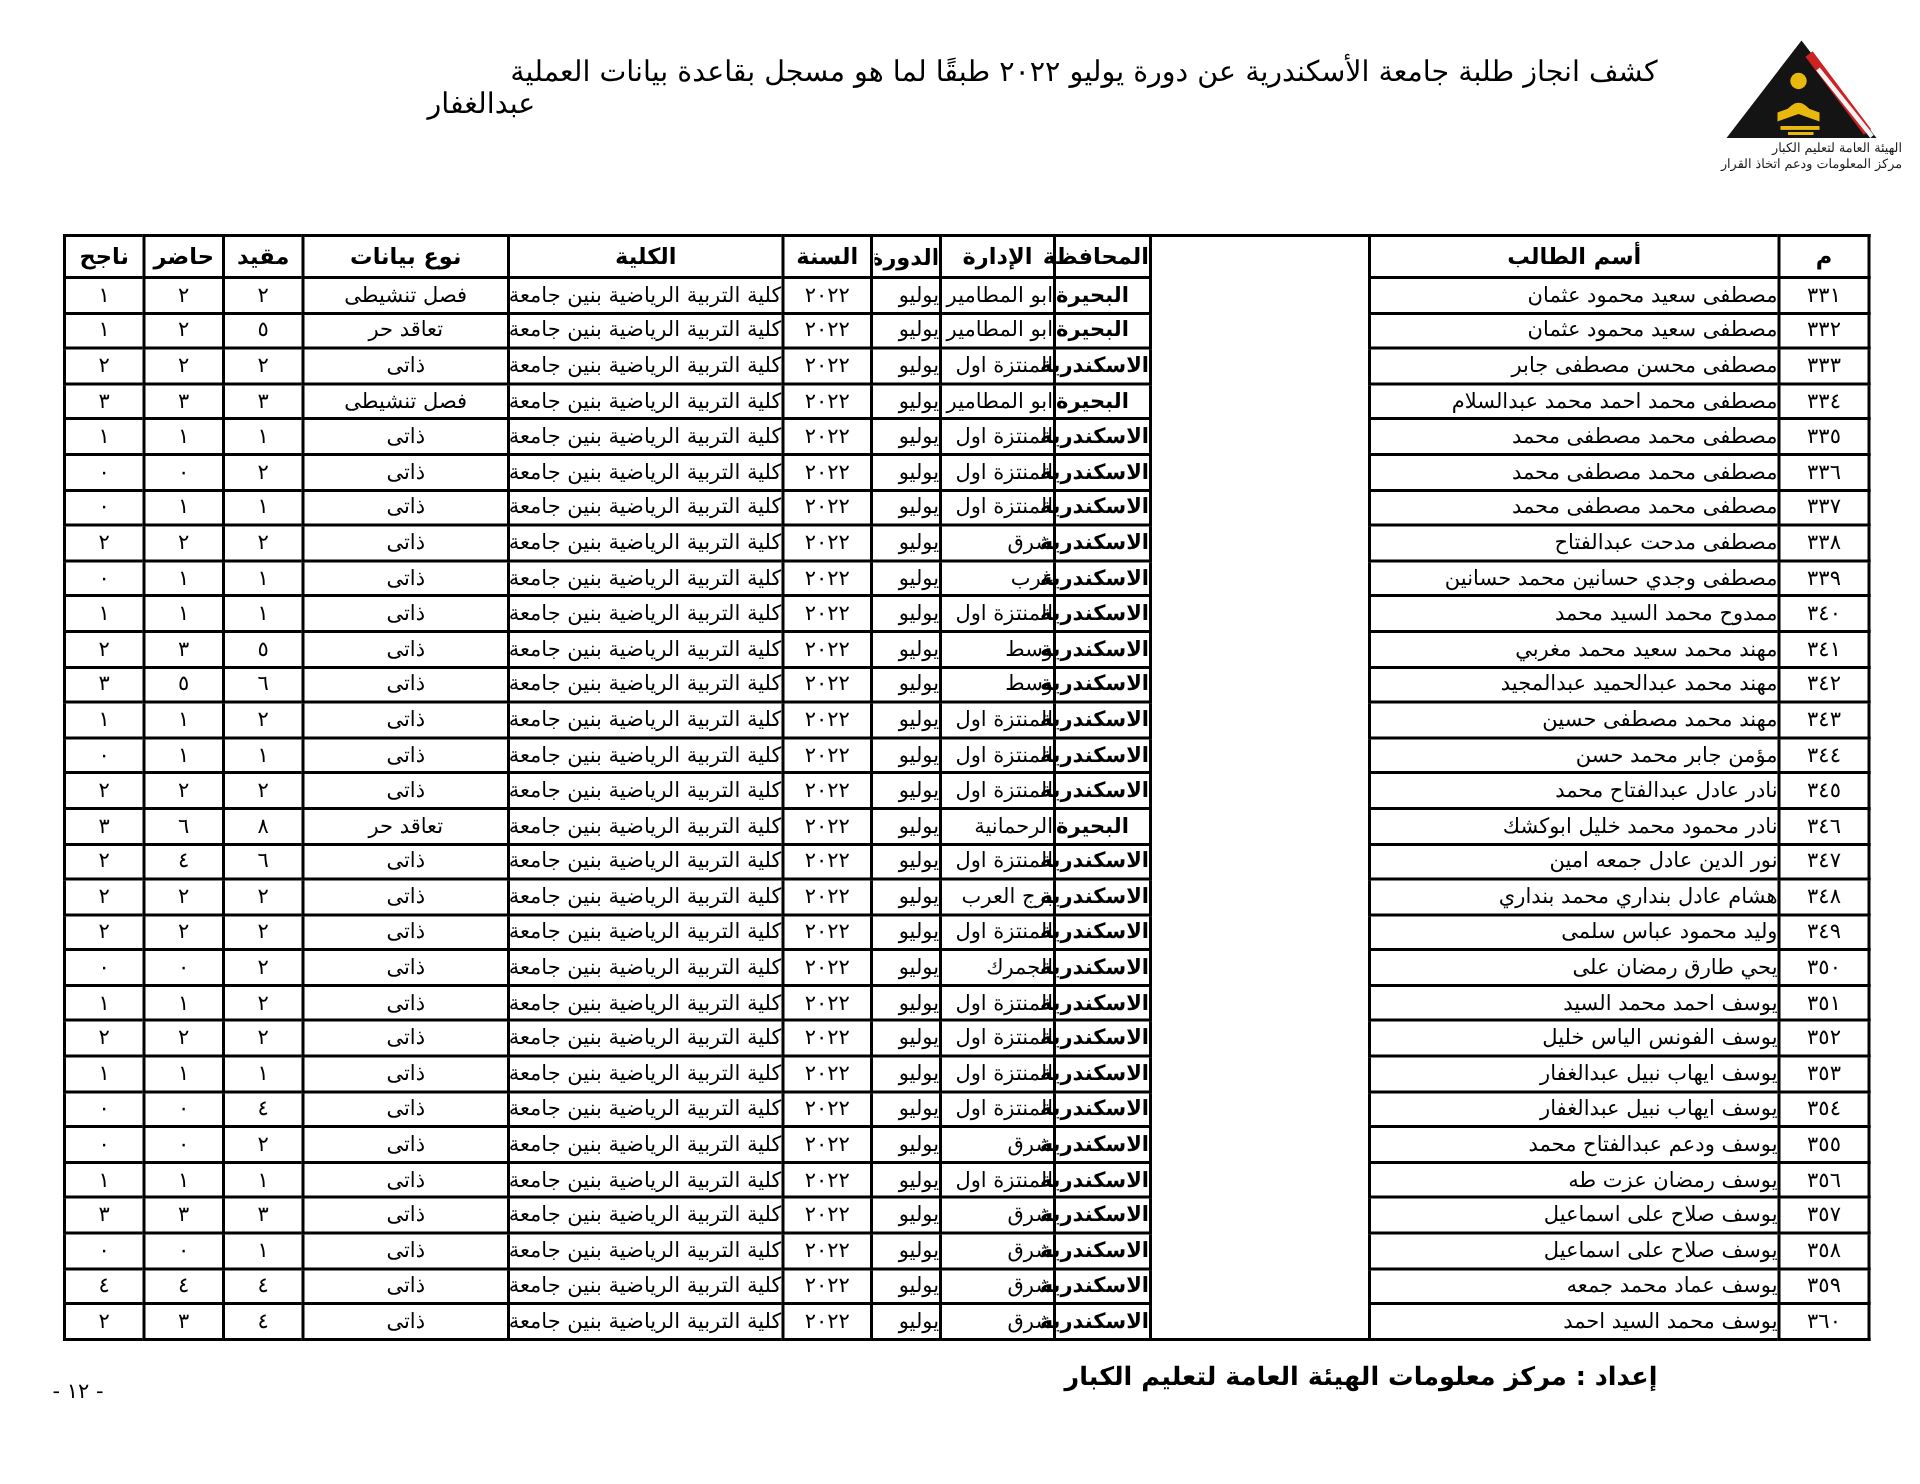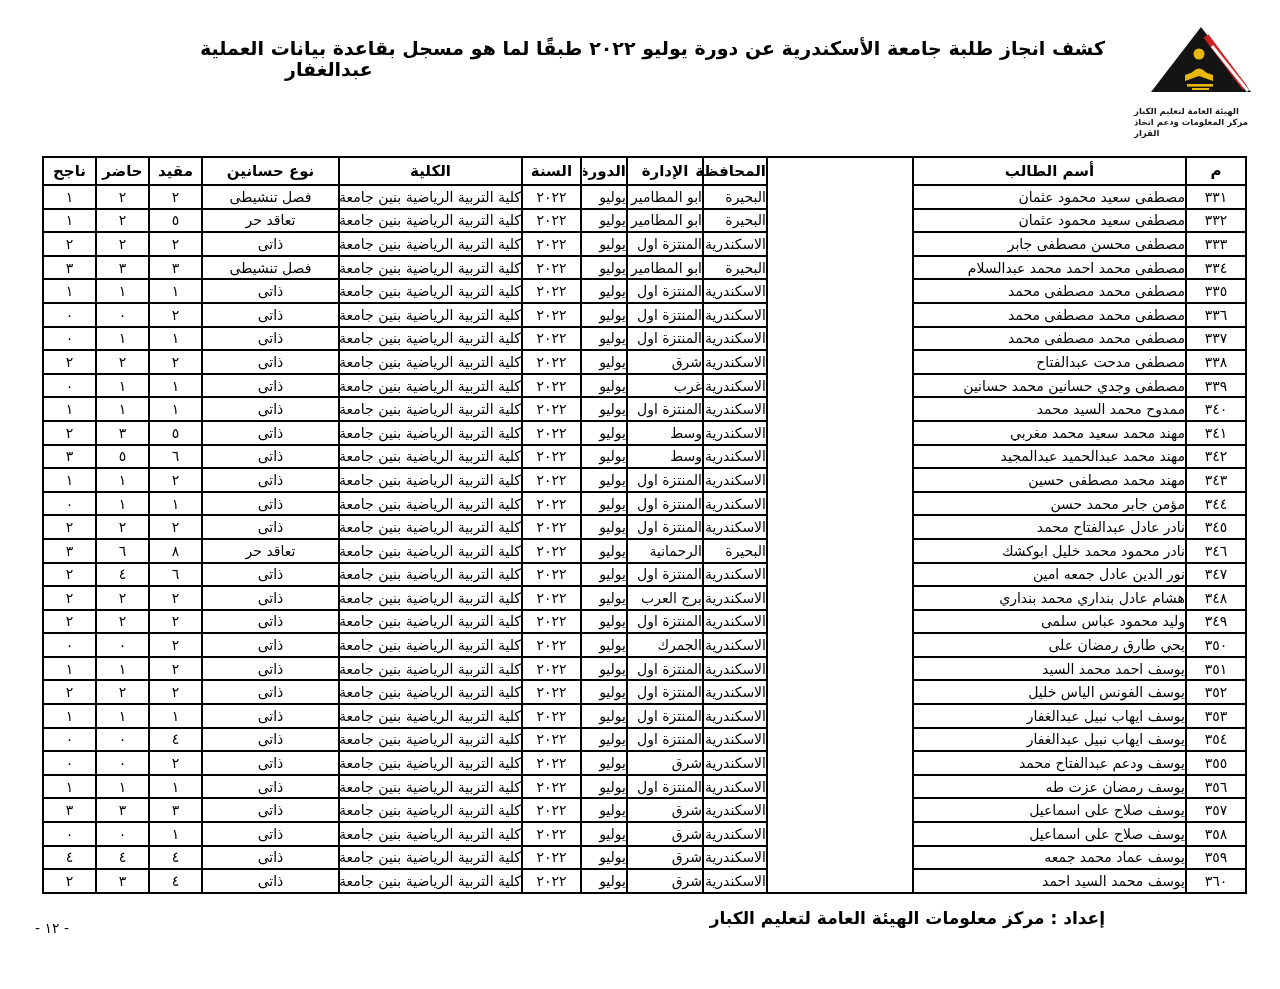--- a/index.html
+++ b/index.html
@@ -14,40 +14,40 @@
   }
   .page { position: relative; width: 1280px; height: 989px; background:#fff; }
 
   
   .doc-title {
     position: absolute;
     left: 285px;
     top: 38px;
     width: 820px;
     direction: rtl;
-    font-weight: bold;
+    font-weight: normal;
     font-size: 19px;
     line-height: 21px;
     color: #000;
   }
   .doc-title .l1 { text-align: right; white-space: nowrap; }
   .doc-title .l2 { text-align: left; }
 
   
   .logo-wrap { position: absolute; left: 1145px; top: 26px; width: 112px; }
   .logo-svg { display: block; margin: 0 auto; }
   .logo-text {
     position: absolute;
     left: 1134px;
-    top: 106px;
+    top: 94px;
     width: 134px;
-    text-align: left;
+    text-align: right;
     direction: rtl;
     font-size: 8.5px;
-    font-weight: bold;
+    font-weight: normal;
     line-height: 11px;
     color: #1a1a1a;
   }
 
   
   table.students {
     position: absolute;
     left: 42px;
     top: 156px;
     width: 1203px;
@@ -75,21 +75,21 @@
     overflow: hidden;
   }
   
   table.students th.gap { border: none; border-top: 2px solid #000; }
   table.students td.gap { border: none; }
   table.students tbody tr:last-child td.gap { border-bottom: 2px solid #000; }
 
   
   .c-no       { text-align: center; }
   .c-name     { text-align: right; padding-right: 8px; font-size: 15px; }
-  .c-gov      { text-align: right; padding-right: 4px; overflow: visible !important; }
+  .c-gov      { text-align: left; padding-right: 4px; overflow: visible !important; font-weight: bold; }
   .c-admin    { text-align: right; padding-right: 2px; font-size: 13.5px; }
   .c-session  { text-align: right; padding-right: 4px; margin-left: 20px; }
   .c-year     { text-align: center; }
   .c-college  { text-align: right; padding-right: 1px; font-size: 13.5px; }
   .c-type     { text-align: center; padding-right: 2px; }
   .c-enrolled, .c-present, .c-passed { text-align: center; }
 
   
   .prepared-by {
     position: absolute;
@@ -152,21 +152,21 @@
     <thead>
       <tr>
         <th class="c-no">م</th>
         <th class="c-name" style="text-align:center;">أسم الطالب</th>
         <th class="gap"></th>
         <th class="c-gov" style="text-align:center;margin-left:40px;">المحافظة</th>
         <th class="c-admin" style="text-align:center;">الإدارة</th>
         <th class="c-session" style="text-align:center;">الدورة</th>
         <th class="c-year">السنة</th>
         <th class="c-college" style="text-align:center;">الكلية</th>
-        <th class="c-type" style="text-align:center;">نوع حسانين</th>
+        <th class="c-type" style="text-align:center;">نوع بيانات</th>
         <th class="c-enrolled">مقيد</th>
         <th class="c-present">حاضر</th>
         <th class="c-passed">ناجح</th>
       </tr>
     </thead>
     <tbody>
         <tr>
       <td class="c-no">٣٣١</td>
       <td class="c-name">مصطفى سعيد محمود عثمان</td>
       <td class="gap"></td>

